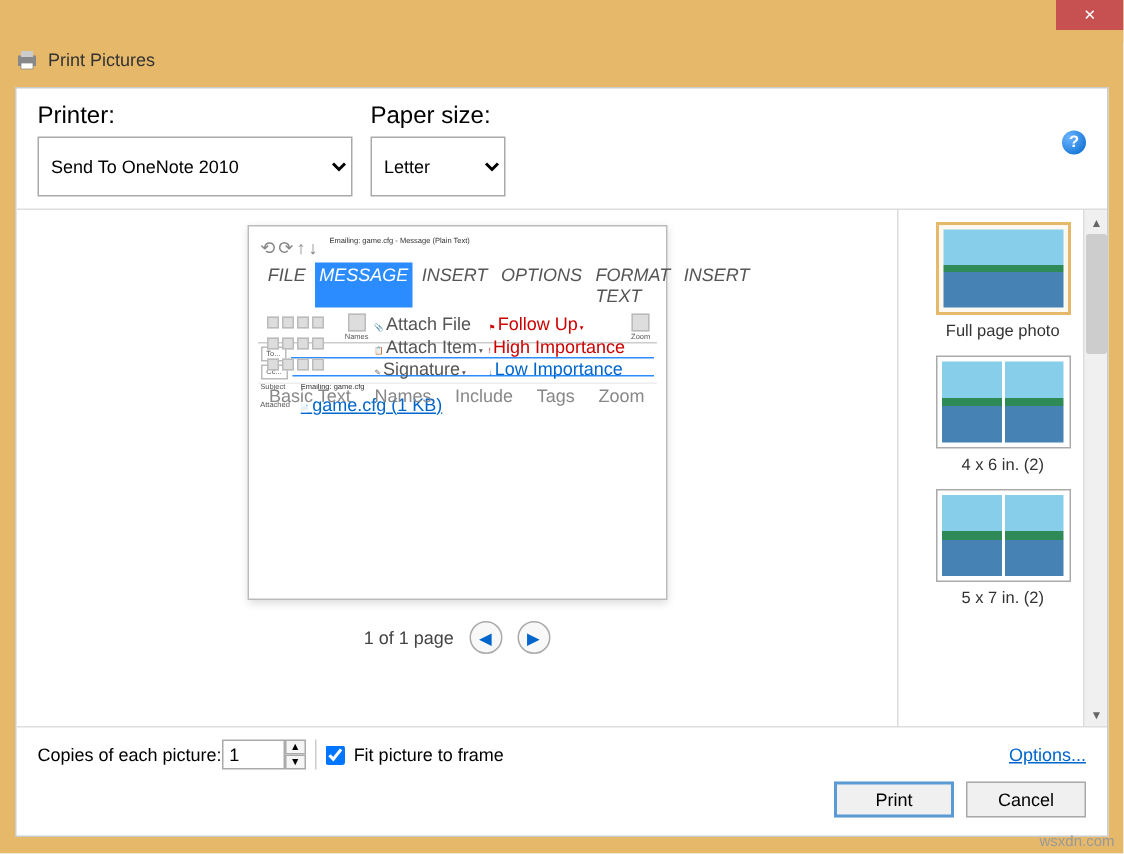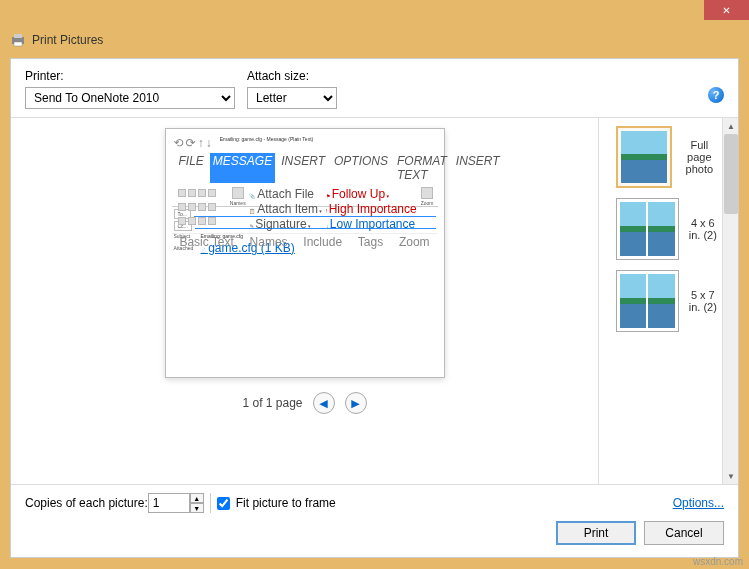--- a/index.html
+++ b/index.html
@@ -7,39 +7,39 @@
     .window { width: 749px; height: 569px; background: #e6b96a; position: relative; }
     .titlebar { height: 28px; background: #e6b96a; position: relative; }
     .close-btn { position: absolute; right: 0; top: 0; width: 45px; height: 20px; background: #c75050; color: white; display: flex; align-items: center; justify-content: center; font-size: 10px; cursor: pointer; }
     .title-row { padding: 4px 10px 10px 10px; display: flex; align-items: center; gap: 6px; color: #333; }
     .title-icon { width: 16px; height: 16px; display: inline-block; }
     .title-text { font-size: 12px; color: #333; }
     .inner { margin: 0 10px 10px 10px; background: #fff; border: 1px solid #ccc; height: 500px; display: flex; flex-direction: column; }
     .question-bar { background: linear-gradient(#f4f8fc, #e8f0f8); border-bottom: 1px solid #d0d8e0; padding: 18px 20px; color: #003399; font-size: 15px; }
     .controls-row { display: flex; gap: 12px; padding: 10px 14px 8px 14px; position: relative; }
     .ctrl-group { display: flex; flex-direction: column; gap: 4px; }
-    .ctrl-label { font-size: 12px; color: #000; }
-    select { border: 1px solid #aaa; padding: 2px 4px; font-size: 12px; height: 22px; background: #fff; }
+    .ctrl-label { font-size: 16px; color: #000; }
+    select { border: 1px solid #aaa; padding: 2px 4px; font-size: 12px; height: 40px; background: #fff; }
     .printer-sel { width: 210px; }
     .paper-sel { width: 90px; }
     .quality-sel { width: 170px; }
     .help-icon { position: absolute; right: 14px; top: 28px; width: 16px; height: 16px; border-radius: 50%; background: radial-gradient(circle at 30% 30%, #6bb5ff, #0066cc); color: white; font-size: 11px; font-weight: bold; display: flex; align-items: center; justify-content: center; cursor: pointer; }
     .main-area { flex: 1; display: flex; border-top: 1px solid #ddd; overflow: hidden; }
     .preview-pane { flex: 1; display: flex; flex-direction: column; align-items: center; padding: 10px 20px; }
     .preview-page { width: 280px; height: 250px; border: 1px solid #bbb; background: #fff; box-shadow: 0 2px 6px rgba(0,0,0,0.15); padding: 6px; font-size: 6px; color: #555; }
     .page-nav { margin-top: 14px; display: flex; align-items: center; gap: 10px; }
     .page-label { font-size: 12px; color: #444; }
     .nav-btn { width: 22px; height: 22px; border: 1px solid #aaa; border-radius: 50%; background: #f8f8f8; display: flex; align-items: center; justify-content: center; color: #0066cc; cursor: pointer; font-size: 11px; }
     .layout-pane { width: 140px; border-left: 1px solid #ddd; overflow-y: auto; padding: 6px 4px; display: flex; flex-direction: column; align-items: center; gap: 6px; position: relative; }
     .layout-scrollbar { position: absolute; right: 0; top: 0; width: 16px; height: 100%; background: #f0f0f0; border-left: 1px solid #ddd; }
     .scroll-thumb { position: absolute; top: 16px; width: 14px; left: 1px; height: 80px; background: #cdcdcd; border-radius: 2px; }
     .scroll-arrow { width: 14px; height: 14px; position: absolute; left: 1px; display: flex; align-items: center; justify-content: center; font-size: 8px; color: #666; cursor: pointer; }
     .scroll-arrow.up { top: 1px; }
     .scroll-arrow.down { bottom: 1px; }
-    .layout-item { display: flex; flex-direction: row; align-items: center; gap: 5px; cursor: pointer; padding: 2px; width: 110px; }
+    .layout-item { display: flex; flex-direction: column; align-items: center; gap: 5px; cursor: pointer; padding: 2px; width: 110px; }
     .layout-item.selected .thumb-box { border: 2px solid #e6b96a; background: #fdf8f0; }
     .thumb-box { width: 90px; height: 62px; border: 1px solid #aaa; background: #fff; display: flex; align-items: center; justify-content: center; gap: 2px; padding: 3px; }
     .thumb-img { background: linear-gradient(to bottom, #87ceeb 0%, #87ceeb 45%, #2e8b57 45%, #2e8b57 55%, #4682b4 55%, #4682b4 100%); }
     .thumb-full { width: 100%; height: 100%; }
     .thumb-half { width: 48%; height: 100%; }
     .layout-label { font-size: 11px; color: #333; text-align: center; }
     .bottom-bar { border-top: 1px solid #ddd; padding: 8px 14px; display: flex; align-items: center; }
     .copies-label { font-size: 12px; }
     .copies-input { width: 42px; height: 20px; border: 1px solid #aaa; padding: 1px 4px; }
     .spinner { display: flex; flex-direction: column; }
@@ -92,21 +92,21 @@
   <div class="inner">
 
     <div class="controls-row">
       <div class="ctrl-group">
         <span class="ctrl-label">Printer:</span>
         <select class="printer-sel">
           <option>Send To OneNote 2010</option>
         </select>
       </div>
       <div class="ctrl-group">
-        <span class="ctrl-label">Attach size:</span>
+        <span class="ctrl-label">Paper size:</span>
         <select class="paper-sel">
           <option>Letter</option>
         </select>
       </div>
       <div class="help-icon">?</div>
     </div>
 
     <div class="main-area">
       <div class="preview-pane">
         <div class="preview-page">

